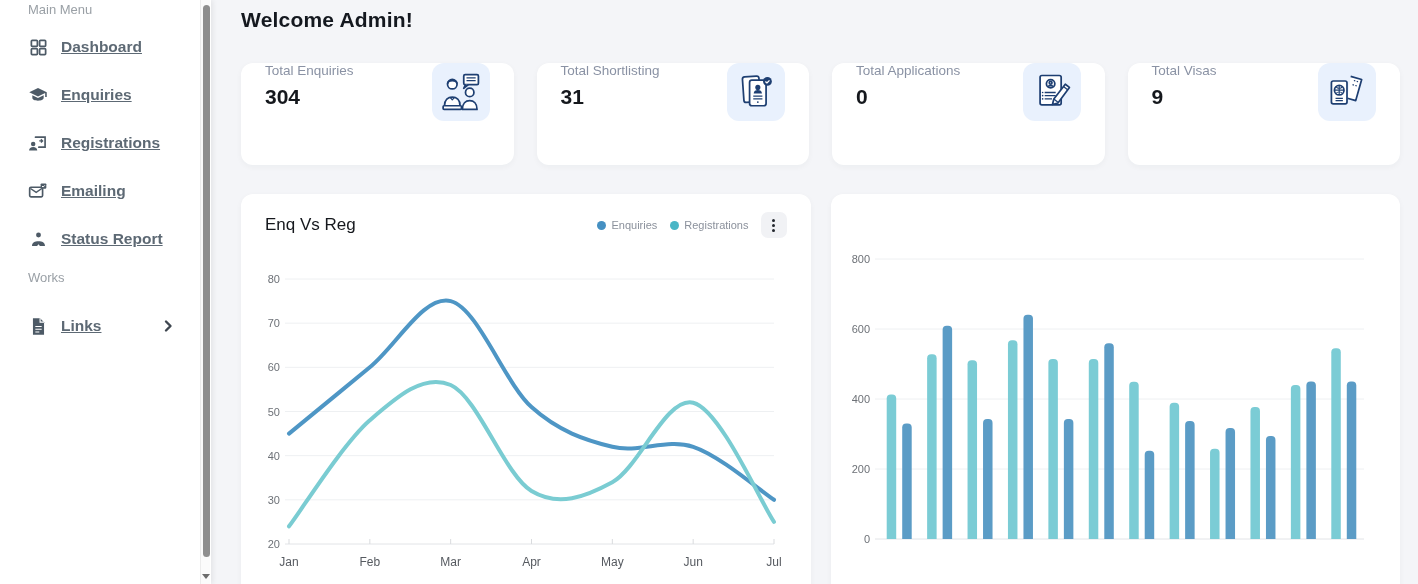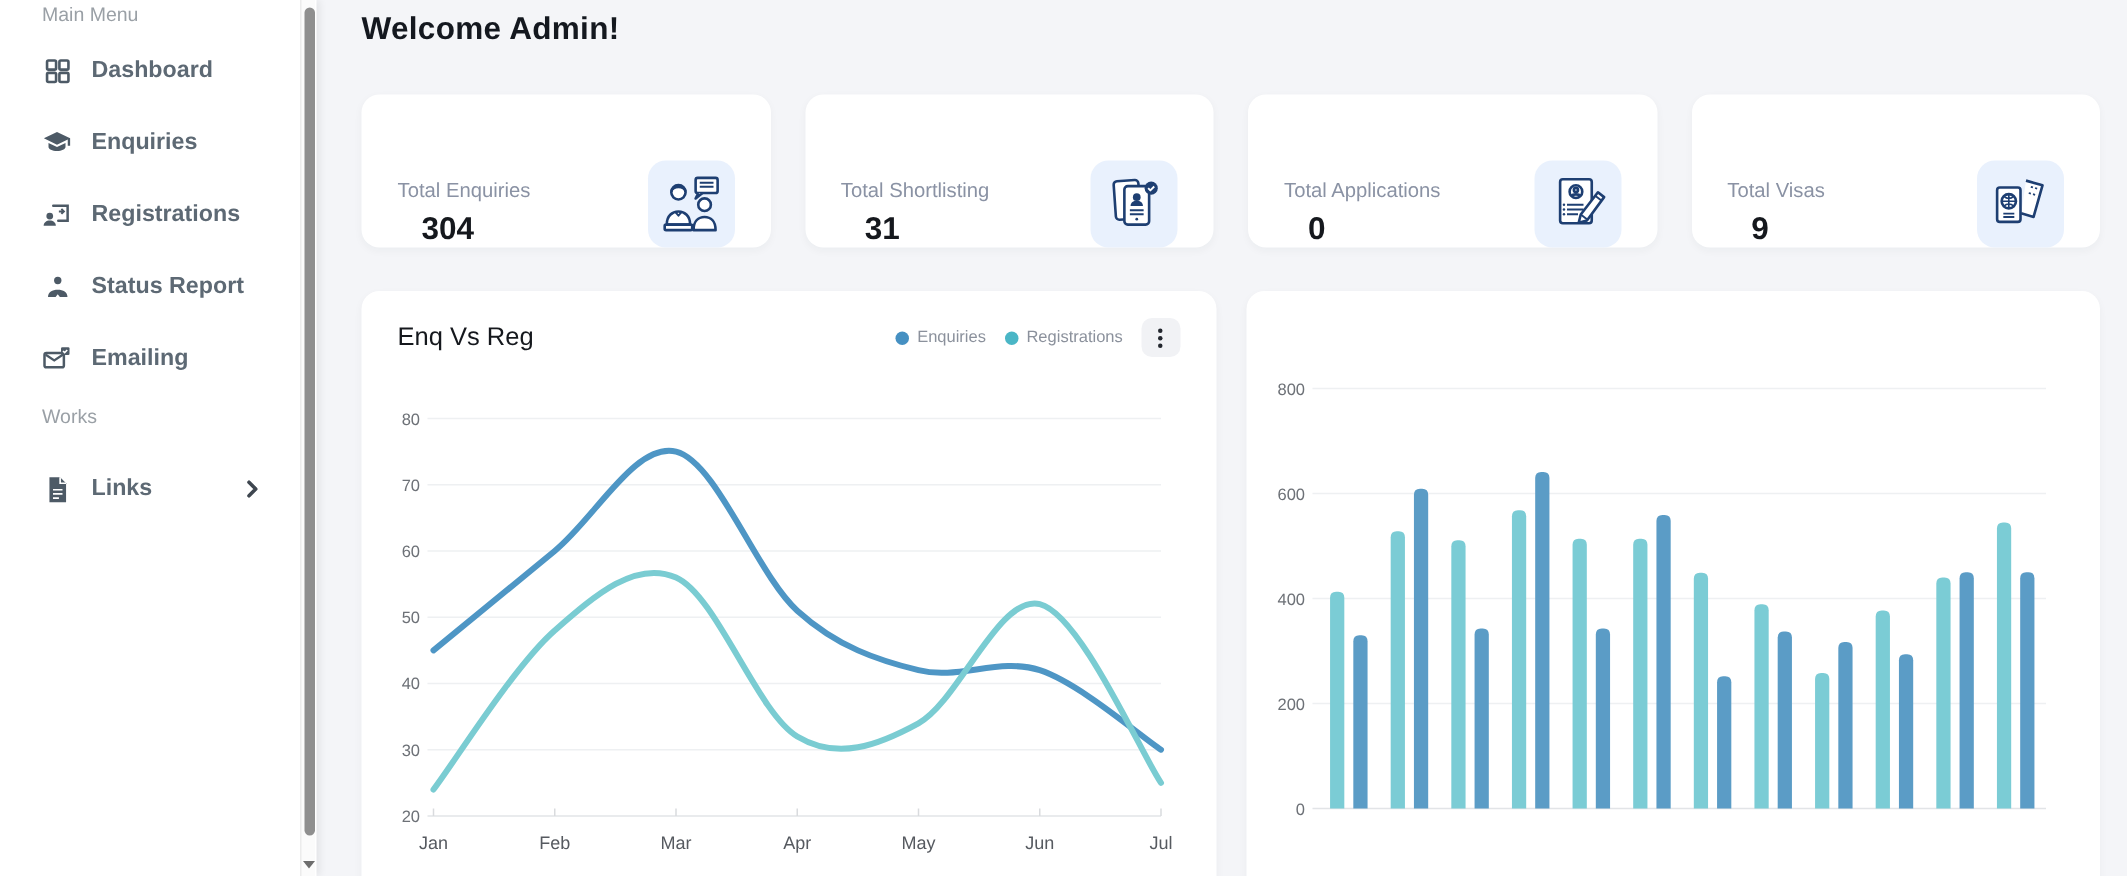--- a/index.html
+++ b/index.html
@@ -14,44 +14,44 @@
   .sidebar {
     width:211px; height:584px; background:#ffffff; position:relative;
     padding:2px 0 0 28px; flex-shrink:0;
     box-shadow:2px 0 5px rgba(0,0,0,0.07);
     z-index:2;
   }
   .section-label { font-size:13px; color:#9aa0a6; line-height:16px; }
   .nav-group { margin-top:5px; }
   .nav-item {
     height:48px; display:flex; align-items:center; gap:13px; cursor:pointer;
-    color:#5d6974; font-size:15.5px; font-weight:bold;
+    color:#5d6974; font-size:15.5px; font-weight:bold;text-decoration:underline;
   }
   .nav-item .nicon { width:20px; height:20px; flex-shrink:0; display:flex; align-items:center; justify-content:center; }
   .nav-item .nlabel { flex:1; }
   .chev { width:14px; height:14px; margin-right:36px; flex-shrink:0; }
   .others-label { margin-top:7px; }
   .others-group { margin-top:16px; }
   
   .sb-scroll-track { position:absolute; top:0; right:1px; width:10px; height:584px; background:#fbfbfb; border-left:1px solid #ececec; }
   .sb-scroll-thumb { position:absolute; top:5px; left:1.5px; width:7px; height:552px; background:#8f8f8f; border-radius:4px; }
   .sb-scroll-down { position:absolute; bottom:3px; left:1px; width:8px; height:8px; }
   .sb-scroll-down:after { content:""; display:block; width:0; height:0; margin:1px auto; border-left:4px solid transparent; border-right:4px solid transparent; border-top:5px solid #6d6d6d; }
   
   .main { flex:1; padding:8px 18px 0 30px; }
   .page-title { font-size:21px; font-weight:bold; color:#14181f; letter-spacing:0.2px; }
   
   .cards { display:grid; grid-template-columns:repeat(4,1fr); gap:23px; margin-top:31px; }
   .stat-card {
     background:#fff; border-radius:12px; height:102px; padding:0 24px;
-    display:flex; align-items:flex-end; justify-content:space-between;
+    display:flex; align-items:flex-start; justify-content:space-between;
     box-shadow:0 2px 6px rgba(30,40,60,0.04);
   }
   .stat-label { font-size:13.5px; color:#8a92a4; margin-bottom:7px; }
-  .stat-value { font-size:21px; font-weight:bold; color:#15181d;margin-left:16px; }
+  .stat-value { font-size:21px; font-weight:bold; color:#15181d; }
   .stat-iconbox {
     width:58px; height:58px; border-radius:12px; background:#e9f1fd;
     display:flex; align-items:center; justify-content:center; flex-shrink:0;
   }
   
   .charts { display:grid; grid-template-columns:repeat(2,1fr); gap:20px; margin-top:29px; }
   .chart-card {
     background:#fff; border-radius:12px; height:436px; padding:18px 24px 0;
     box-shadow:0 2px 6px rgba(30,40,60,0.04);
   }
@@ -102,37 +102,37 @@
             <path d="M9 5h11.5v12H13" fill="none" stroke="#4d5a66" stroke-width="2" stroke-linecap="round"></path>
             <circle cx="6.2" cy="13.2" r="2.7" fill="#4d5a66"></circle>
             <path d="M1.3 21c0-2.8 2.2-4.3 4.9-4.3s4.9 1.5 4.9 4.3z" fill="#4d5a66"></path>
             <path d="M13.5 9.5h4M15.5 7.5l2 2-2 2" fill="none" stroke="#4d5a66" stroke-width="1.6"></path>
           </svg>
       </span>
       <span class="nlabel">Registrations</span>
     </div>
     <div class="nav-item">
       <span class="nicon">
-        <svg width="19" height="19" viewBox="0 0 24 24" fill="#4d5a66">
-            <circle cx="12" cy="6.3" r="3.1"></circle>
-            <path d="M3.8 20.2c0-4.4 3.6-6.1 8.2-6.1s8.2 1.7 8.2 6.1h-6.4l-1.8-2.3-1.8 2.3z"></path>
-          </svg>
-      </span>
-      <span class="nlabel">Status Report</span>
-    </div>
-    <div class="nav-item">
-      <span class="nicon">
         <svg width="20" height="20" viewBox="0 0 24 24">
             <rect x="2" y="7.5" width="15.5" height="11.5" rx="1.5" fill="none" stroke="#4d5a66" stroke-width="2"></rect>
             <path d="M3 9l6.8 4.6L16.6 9" fill="none" stroke="#4d5a66" stroke-width="1.8"></path>
             <rect x="15.2" y="3" width="6.8" height="6.2" rx="1" fill="#4d5a66"></rect>
             <path d="M16.8 6l1.3 1.3 2.1-2.1" fill="none" stroke="#fff" stroke-width="1.2"></path>
           </svg>
       </span>
       <span class="nlabel">Emailing</span>
+    </div>
+    <div class="nav-item">
+      <span class="nicon">
+        <svg width="19" height="19" viewBox="0 0 24 24" fill="#4d5a66">
+            <circle cx="12" cy="6.3" r="3.1"></circle>
+            <path d="M3.8 20.2c0-4.4 3.6-6.1 8.2-6.1s8.2 1.7 8.2 6.1h-6.4l-1.8-2.3-1.8 2.3z"></path>
+          </svg>
+      </span>
+      <span class="nlabel">Status Report</span>
     </div>
   </nav>
 
   <div class="section-label others-label">Works</div>
 
   <nav class="nav-group others-group">
     <div class="nav-item">
       <span class="nicon">
         <svg width="17" height="19" viewBox="0 0 20 24">
             <path d="M3 1.5h9l5 5v16H3z" fill="#4d5a66"></path>

